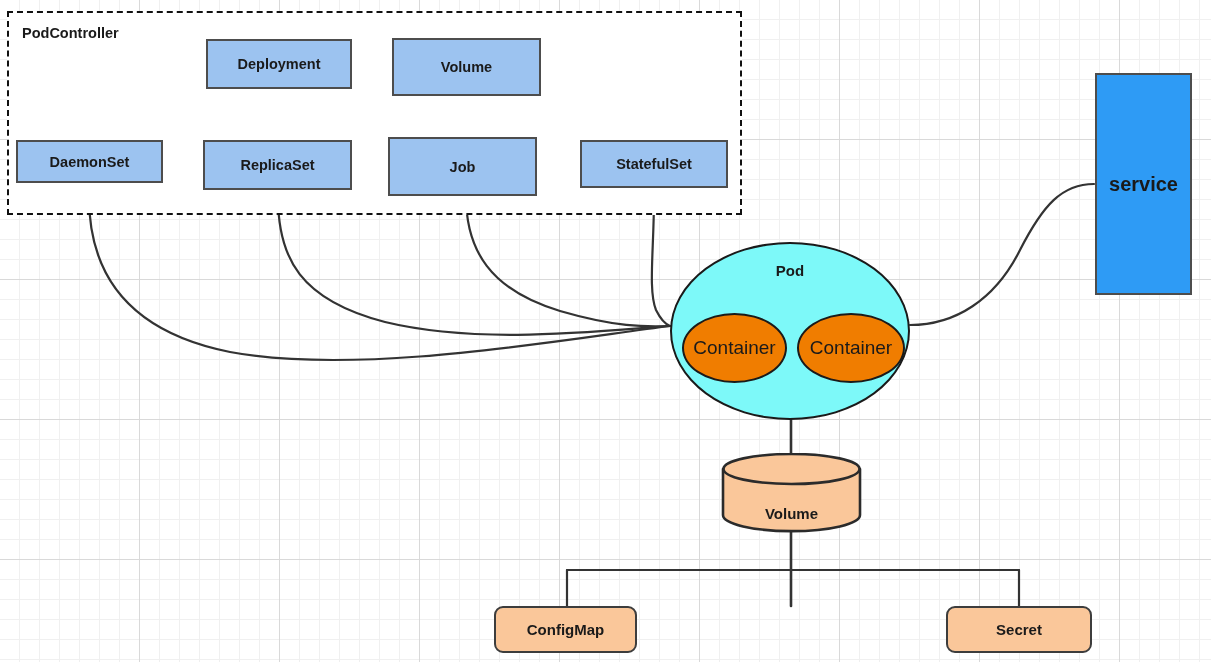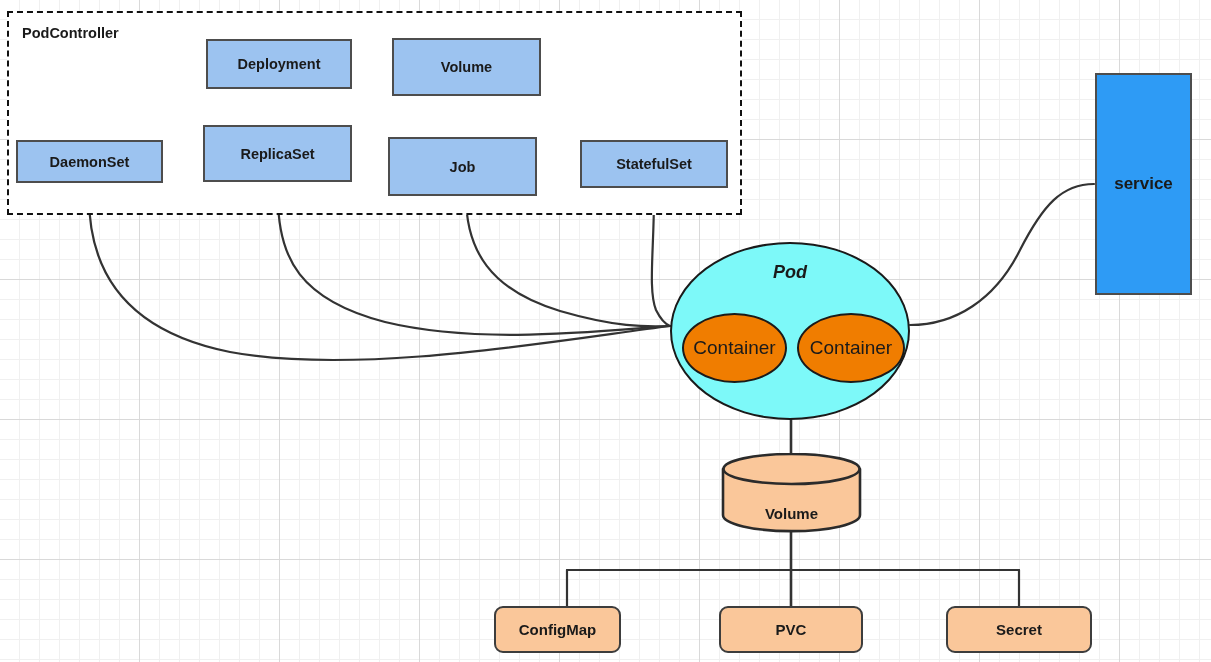--- a/index.html
+++ b/index.html
@@ -67,33 +67,32 @@
   .ctrl-box {
     background: #9CC3F0;
     border: 2px solid #4d4d4d;
     font-size: 14.5px;
     font-weight: bold;
   }
 
   .service-box {
     background: #2E9BF5;
     border: 2px solid #4d4d4d;
-    font-size: 17px;
+    font-size: 20px;
     font-weight: bold;
   }
 
   .pod-ellipse {
     background: #7DF9F9;
     border: 2.5px solid #1a1a1a;
     border-radius: 50%;
     align-items: flex-start;
     padding-top: 18px;
-    font-size: 18px;
-    font-weight: bold;
-    font-style: italic;
+    font-size: 15px;
+    font-weight: bold;
   }
 
   .container-ellipse {
     background: #F07D00;
     border: 2.5px solid #1a1a1a;
     border-radius: 50%;
     font-size: 19px;
     font-weight: normal;
   }
 
@@ -161,21 +160,21 @@
   </div>
 
   <div class="node ctrl-box" style="left:392px; top:38px; width:149px; height:58px;">
     <span>Volume</span>
   </div>
 
   <div class="node ctrl-box" style="left:16px; top:140px; width:147px; height:43px;">
     <span>DaemonSet</span>
   </div>
 
-  <div class="node ctrl-box" style="left:203px; top:125px; width:149px; height:57px;">
+  <div class="node ctrl-box" style="left:203px; top:140px; width:149px; height:50px;">
     <span>ReplicaSet</span>
   </div>
 
   <div class="node ctrl-box" style="left:388px; top:137px; width:149px; height:59px;">
     <span>Job</span>
   </div>
 
   <div class="node ctrl-box" style="left:580px; top:140px; width:148px; height:48px;">
     <span>StatefulSet</span>
   </div>
@@ -197,25 +196,22 @@
   </div>
 
   <div class="cylinder" style="left:720px; top:453px; width:143px; height:80px;">
     <svg width="143" height="80" viewBox="0 0 143 80" xmlns="http://www.w3.org/2000/svg">
       <path d="M3,16 L3,62 A 68,16 0 0 0 140,62 L140,16 Z" fill="#FAC79A" stroke="#2b2b2b" stroke-width="2.6" stroke-linejoin="round"></path>
       <ellipse cx="71.5" cy="16" rx="68" ry="15" fill="#FAC79A" stroke="#2b2b2b" stroke-width="2.6"></ellipse>
     </svg>
     <div class="cyl-label" style="top:52px;">Volume</div>
   </div>
 
-  <div class="node storage-box" style="left:494px; top:606px; width:127px; height:47px;">
+  <div class="node storage-box" style="left:494px; top:606px; width:143px; height:47px;">
     <span>ConfigMap</span>
   </div>
 
-  <div class="node storage-box" style="left:719px; top:606px; width:144px; height:47px;">
-    <span>PVC</span>
-  </div>
 
   <div class="node storage-box" style="left:946px; top:606px; width:146px; height:47px;">
     <span>Secret</span>
   </div>
 
 </div>
 
 </body></html>

